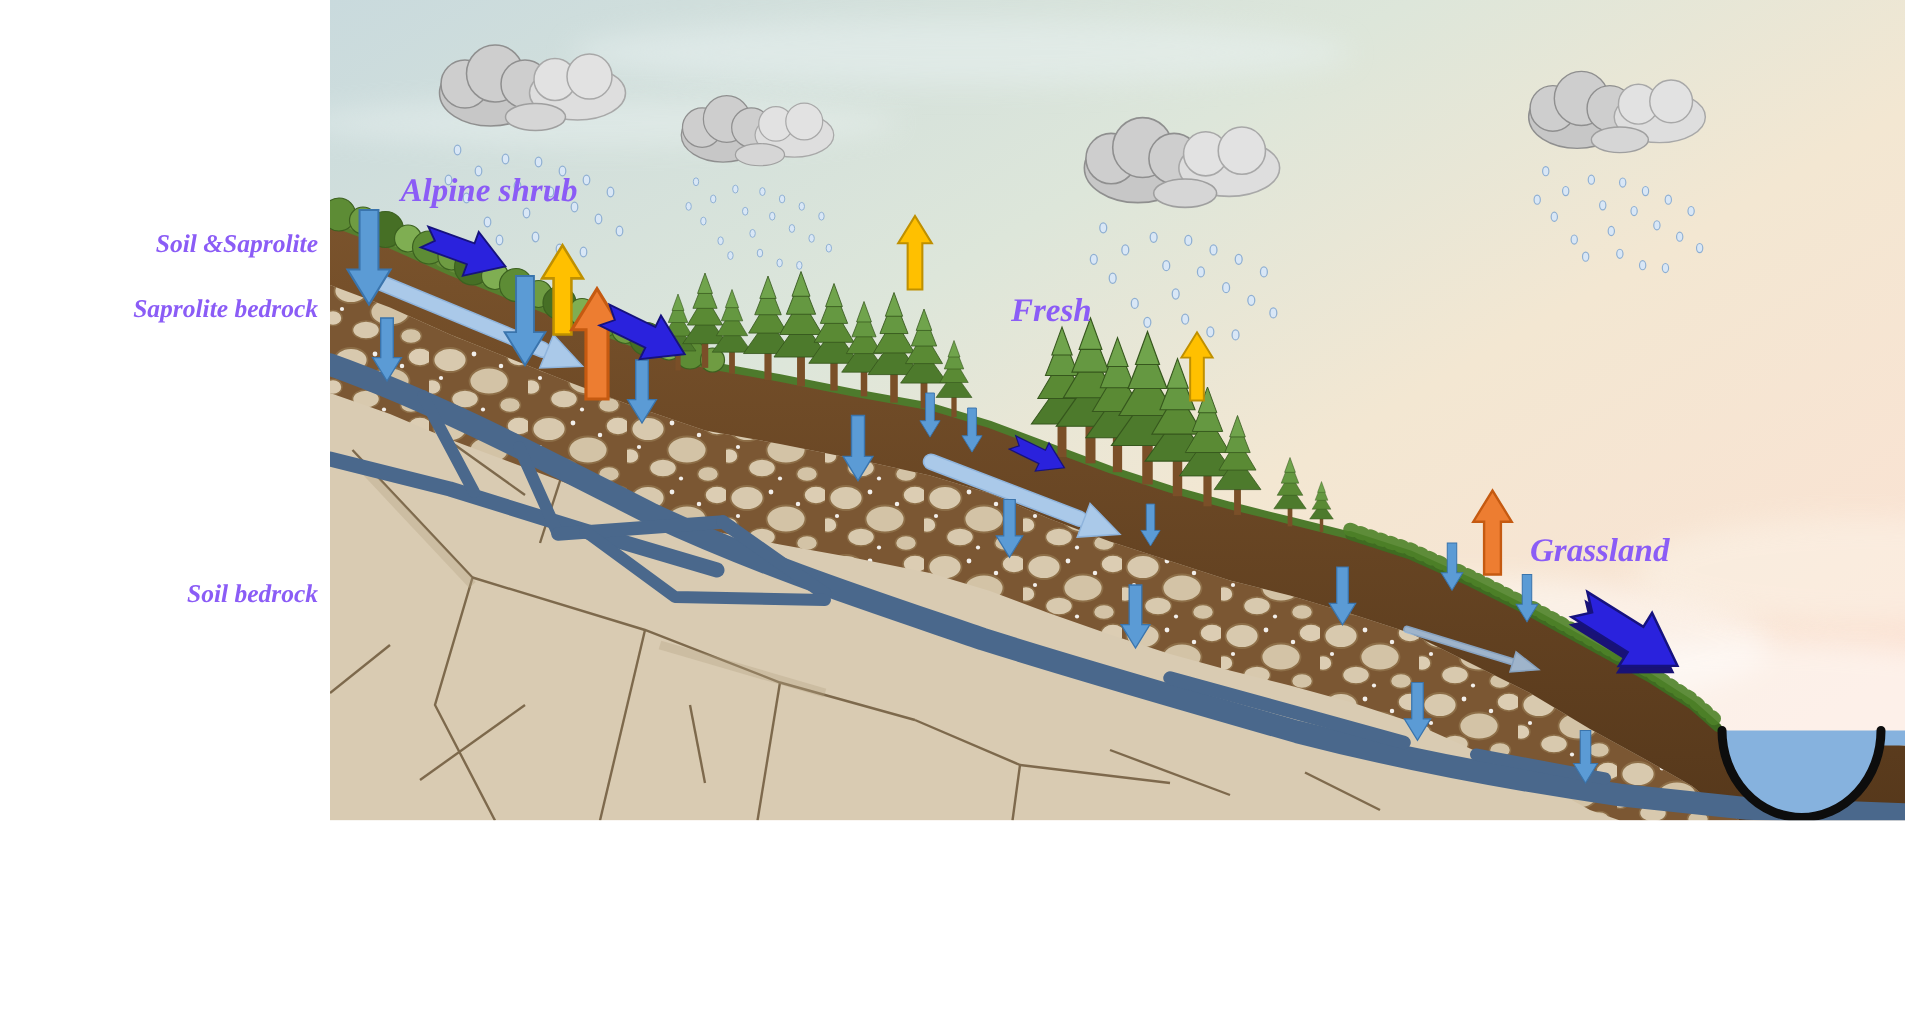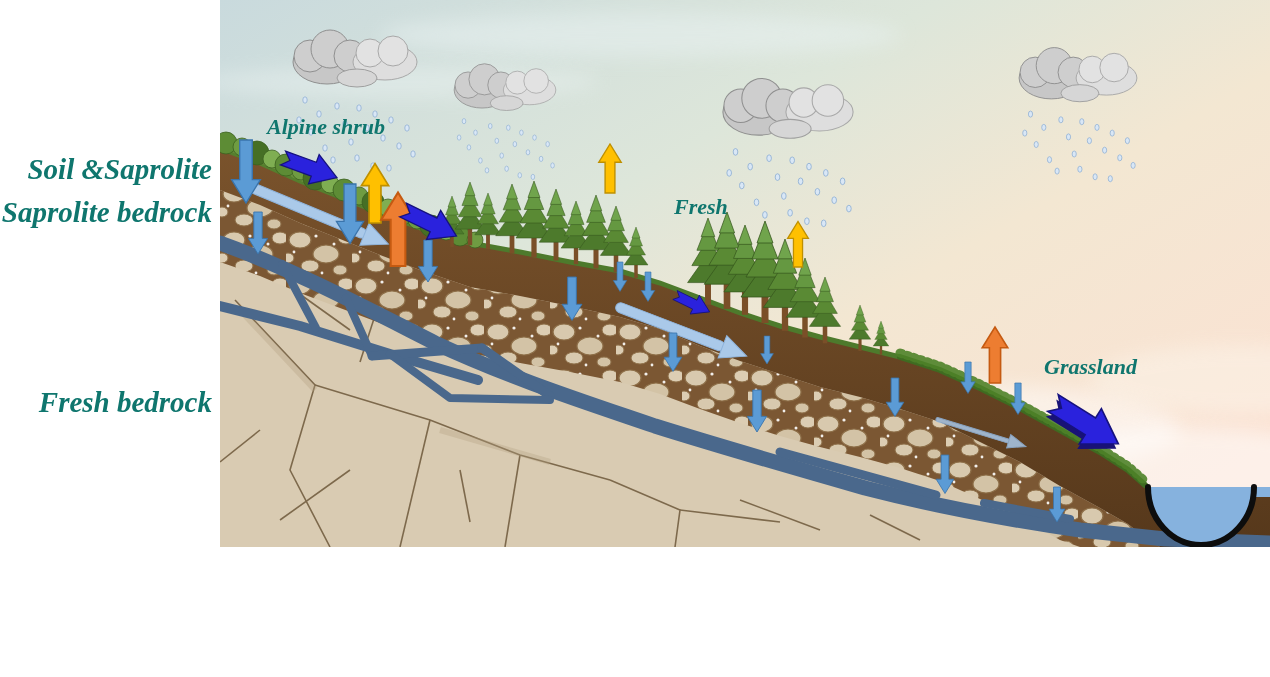--- a/index.html
+++ b/index.html
@@ -1,20 +1,20 @@
 <!DOCTYPE html>
 <html><head>
 <meta charset="utf-8">
 <style>
   html,body{margin:0;padding:0;background:#ffffff;}
   .stage{position:relative;width:1270px;height:677px;background:#ffffff;overflow:hidden;
          font-family:"Liberation Serif", serif;}
   .scene{position:absolute;left:220px;top:0;}
-  .lbl{position:absolute;font-weight:700;font-style:italic;color:#0f766e;white-space:nowrap;}
-  .layer-lbl{left:0;width:212px;text-align:right;font-size:29px;}
+  .lbl{position:absolute;font-weight:700;font-style:italic;color:#8b5cf6;white-space:nowrap;}
+  .layer-lbl{left:0;width:212px;text-align:right;font-size:17px;}
   .zone-lbl{font-size:22px;}
   .legend{position:absolute;left:0;top:547px;width:1270px;height:130px;background:#ffffff;}
   .c-inf{fill:#5b9bd5;stroke:#3a74ac;stroke-width:1.5;}
   .c-evap{fill:#ffc000;stroke:#bf9000;stroke-width:2;}
   .c-moss{fill:#ed7d31;stroke:#c55a11;stroke-width:2;}
   .c-ov{fill:#2a22dd;stroke:#16127e;stroke-width:1.5;}
   .c-sub{fill:#aac9e9;stroke:#8fb4dc;stroke-width:1;}
 </style>
 </head>
 <body>
@@ -247,25 +247,25 @@
       <use href="#blockRight" class="c-ov" transform="translate(63,158) rotate(20) scale(0.82)"></use>
       <use href="#blockRight" class="c-ov" transform="translate(183,210) rotate(26) scale(0.85)"></use>
       <use href="#blockRight" class="c-ov" transform="translate(455,295) rotate(26) scale(0.55)"></use>
       <use href="#blockRight" fill="#191276" transform="translate(831,408) rotate(32) scale(1.1)"></use>
       <use href="#blockRight" class="c-ov" transform="translate(833,403) rotate(32) scale(1.1)"></use>
     </g>
   </svg>
 
   <div class="lbl layer-lbl" style="top:153px;">Soil &amp;Saprolite</div>
   <div class="lbl layer-lbl" style="top:196px;">Saprolite bedrock</div>
-  <div class="lbl layer-lbl" style="top:386px;">Fresh bedrock</div>
+  <div class="lbl layer-lbl" style="top:386px;">Soil bedrock</div>
 
   <div class="lbl zone-lbl" style="left:267px;top:114px;">Alpine shrub</div>
   <div class="lbl zone-lbl" style="left:674px;top:194px;">Fresh</div>
-  <div class="lbl zone-lbl" style="left:1020px;top:354px;margin-left:24px;">Grassland</div>
+  <div class="lbl zone-lbl" style="left:1020px;top:354px;">Grassland</div>
 
   <div class="legend">
 
     
     
 
     
     
 
     

